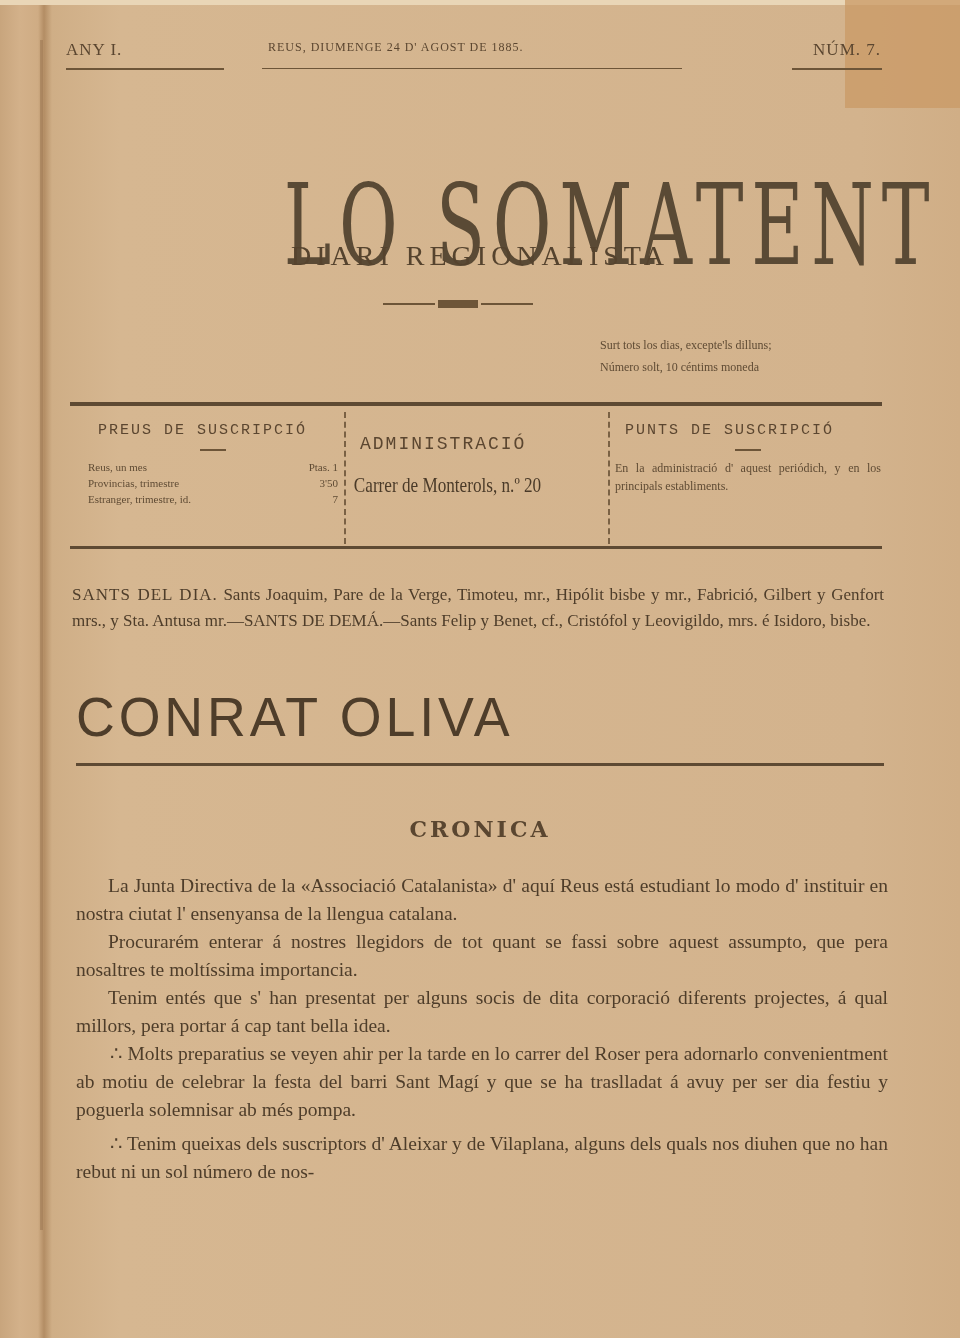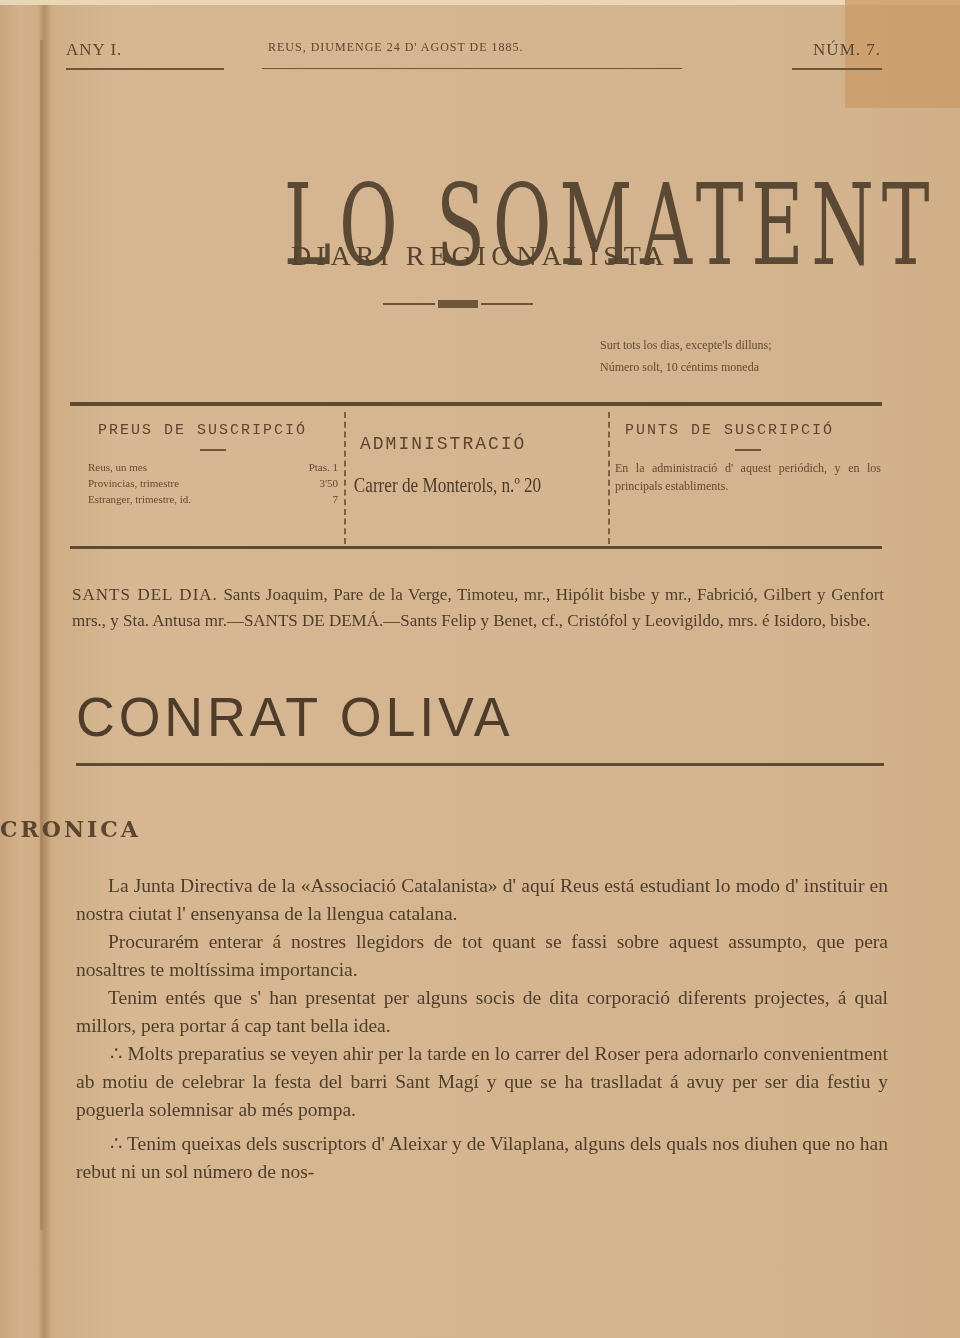--- a/index.html
+++ b/index.html
@@ -41,21 +41,21 @@
   .addr { font-size:22px; letter-spacing:0px; text-align:center; margin-top:18px; transform:scaleX(0.78); transform-origin:left; white-space:nowrap; }
   .points { font-size:12px; line-height:18px; text-align:justify; color:#5f4b34; }
 
   .saints { position:absolute; top:582px; left:72px; width:812px; font-size:17px; line-height:26px; text-align:justify; color:#4e3d2a; }
   .saints .lead { letter-spacing:1px; }
 
   .ad { position:absolute; top:684px; left:76px; width:810px; height:70px; }
   .ad .name { position:absolute; left:0; top:0; font-family:"Liberation Sans", sans-serif; font-size:56px; letter-spacing:4px; color:#4e3d2a; font-weight:normal; transform:scaleX(0.96); transform-origin:left; white-space:nowrap; }
   .ad .desc { position:absolute; left:492px; top:4px; font-size:20px; line-height:28px; color:#4e3d2a; }
 
-  .section-title { position:absolute; top:798px; left:0; width:960px; font-size:22px; letter-spacing:3px; font-weight:bold; color:#5a4630; font-family:"DejaVu Serif", serif; }
+  .section-title { position:absolute; top:798px; left:0; width:960px; text-align:center; font-size:22px; letter-spacing:3px; font-weight:bold; color:#5a4630; font-family:"DejaVu Serif", serif; }
 
   .article { position:absolute; top:872px; left:76px; width:812px; font-size:19.5px; line-height:28px; text-align:justify; color:#4e3d2a; }
   .article p { margin:0; text-indent:32px; }
   .article p.star { text-indent:34px; }
 </style>
 </head>
 <body>
 
 <div class="page">
   <div class="top-edge"></div>

